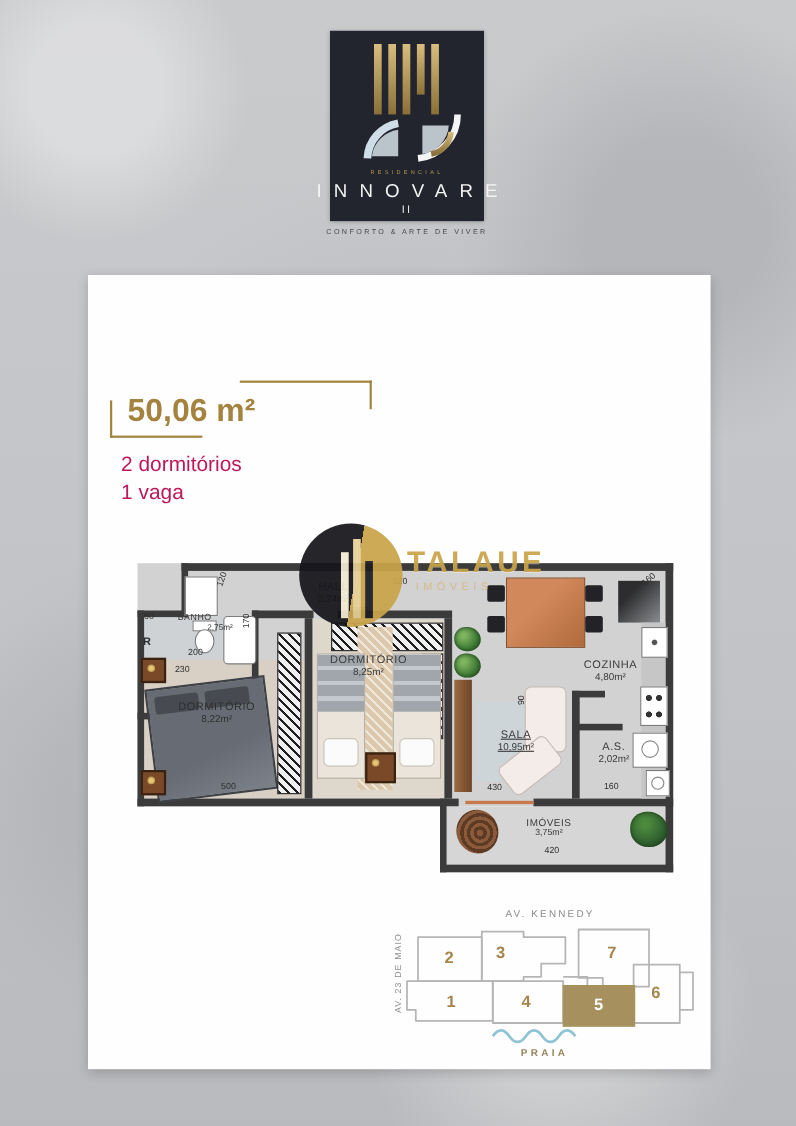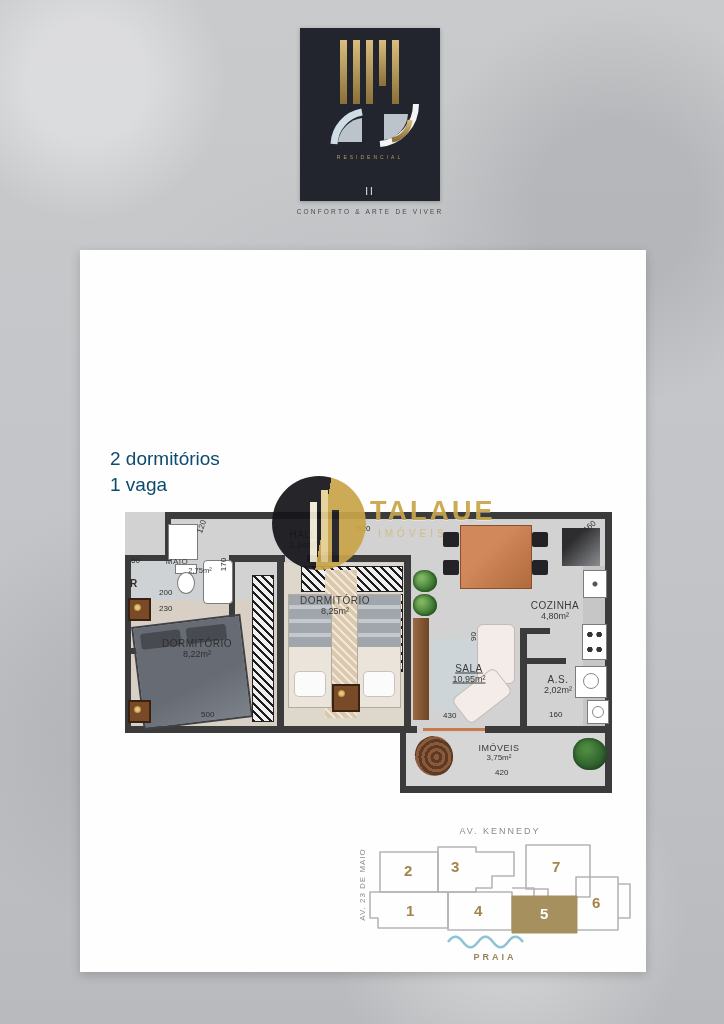--- a/index.html
+++ b/index.html
@@ -19,21 +19,21 @@
   .logo-name{position:absolute;left:-65px;top:136px;width:270px;text-align:center;font-size:17px;letter-spacing:11px;color:#f4f4f4;text-indent:11px;}
   .logo-ii{position:absolute;left:0;top:158px;width:140px;text-align:center;font-size:10px;letter-spacing:2px;color:#e8e8e8;}
   .logo-tag{position:absolute;left:255px;top:208px;width:230px;text-align:center;font-size:6.5px;letter-spacing:2.2px;color:#4a4a4c;}
   
   .card{position:absolute;left:80px;top:250px;width:566px;height:722px;background:#fefefe;box-shadow:0 3px 10px rgba(0,0,0,.18);}
   .final-title{position:absolute;left:30px;top:40px;font-size:38px;font-weight:400;letter-spacing:6px;color:#4d4f50;}
   .area-wrap{position:absolute;left:20px;top:96px;width:240px;height:60px;}
   .area-text{position:absolute;left:16px;top:12px;font-size:29px;font-weight:bold;color:#a3833e;}
   .brk-tr{position:absolute;left:118px;top:0;width:118px;height:24px;border-top:2px solid #a3833e;border-right:2px solid #a3833e;}
   .brk-bl{position:absolute;left:0;top:18px;width:82px;height:32px;border-left:2px solid #a3833e;border-bottom:2px solid #a3833e;}
-  .specs{position:absolute;left:30px;top:160px;font-size:19px;color:#0c4a6e;line-height:1.35;margin-top:36px;}
+  .specs{position:absolute;left:30px;top:160px;font-size:19px;color:#be185d;line-height:1.35;}
   
   .plan{position:absolute;left:45px;top:258px;width:487px;height:290px;}
   .floor{position:absolute;background:#d2d2d2;}
   .wl{position:absolute;background:#3b3b3b;}
   .hatch{position:absolute;border:1px solid #222;background:repeating-linear-gradient(45deg,#1d1d1d 0 2px,#f0f0f0 2px 6px);}
   .dim{position:absolute;font-size:8px;color:#2e2e2e;white-space:nowrap;}
   .roomlbl{position:absolute;transform:translate(-50%,-50%);text-align:center;color:#3a3a3a;white-space:nowrap;}
   .roomlbl .rn{display:block;font-size:10px;letter-spacing:.5px;}
   .roomlbl .ra{display:block;font-size:9px;}
   .nstand{position:absolute;width:19px;height:19px;background:#7a4a28;border:2px solid #3a2212;}
@@ -73,27 +73,33 @@
       <rect x="66" y="12" width="7" height="64" fill="url(#gold)"></rect>
       <rect x="79" y="12" width="7" height="46" fill="url(#gold)"></rect>
       <rect x="92" y="12" width="7" height="64" fill="url(#gold)"></rect>
       <path d="M34,116 A34,34 0 0 1 62,84" fill="none" stroke="#cfdde6" stroke-width="7"></path>
       <path d="M38,114 A28,28 0 0 1 62,90 L62,114 Z" fill="#d6e1e6" opacity="0.85"></path>
       <path d="M116,76 A40,40 0 0 1 80,116" fill="none" stroke="#f4f4f4" stroke-width="6"></path>
       <path d="M108,86 A28,28 0 0 1 84,112 L84,86 Z" fill="#d6e1e6" opacity="0.85"></path>
       <path d="M110,92 A22,22 0 0 1 92,112" fill="none" stroke="url(#gold)" stroke-width="5"></path>
     </svg>
     <div class="logo-res">RESIDENCIAL</div>
+    <div class="logo-name">INNOVARE</div>
     <div class="logo-ii">II</div>
   </div>
   <div class="logo-tag">CONFORTO &amp; ARTE DE VIVER</div>
 
   <div class="card">
 
 
+    <div class="area-wrap">
+      <div class="brk-tr"></div>
+      <div class="brk-bl"></div>
+      <div class="area-text">50,06 m²</div>
+    </div>
 
     <div class="specs">
       <span>2 dormitórios</span><br>
       <span>1 vaga</span>
     </div>
 
     <div class="plan">
 
       <div class="floor" style="left:0;top:4px;width:487px;height:221px;"></div>
       <div class="floor" style="left:6px;top:53px;width:98px;height:90px;background:#ced2d4;"></div>
@@ -167,21 +173,21 @@
         <div style="position:absolute;left:7px;top:6px;width:14px;height:14px;border:1.5px solid #888;border-radius:50%;"></div>
       </div>
       <div class="appl" style="left:462px;top:192px;width:20px;height:22px;">
         <div style="position:absolute;left:4px;top:5px;width:10px;height:10px;border:1.5px solid #888;border-radius:50%;"></div>
       </div>
 
       <div style="position:absolute;left:290px;top:228px;width:38px;height:40px;border-radius:50%;background:repeating-radial-gradient(circle at 55% 55%,#8a5a3a 0 3px,#5c3a24 3px 6px);transform:rotate(-20deg);"></div>
       <div class="plant" style="left:448px;top:230px;width:34px;height:32px;background:radial-gradient(circle at 40% 35%,#4d8a3e 10%,#2d5c2d 65%,#1d3d1c 100%);"></div>
 
       <div class="roomlbl" style="left:52px;top:58px;">
-        <span class="rn" style="font-size:8px;">MAIO</span>
+        <span class="rn" style="font-size:8px;">BANHO</span>
         <span class="ra" style="font-size:7.5px;margin-left:46px;">2,75m²</span>
       </div>
       <div class="roomlbl" style="left:178px;top:31px;">
         <span class="rn">HALL</span>
         <span class="ra">3,24m²</span>
       </div>
       <div class="roomlbl" style="left:210px;top:97px;">
         <span class="rn">DORMITÓRIO</span>
         <span class="ra">8,25m²</span>
       </div>
@@ -202,21 +208,21 @@
         <span class="ra">2,02m²</span>
       </div>
       <div class="roomlbl" style="left:374px;top:244px;">
         <span class="rn" style="font-size:9px;">IMÓVEIS</span>
         <span class="ra" style="font-size:8px;">3,75m²</span>
       </div>
 
       <span class="dim" style="left:70px;top:14px;transform:rotate(-70deg);">120</span>
       <span class="dim" style="left:6px;top:48px;">60</span>
       <span class="dim" style="left:92px;top:52px;transform:rotate(-90deg);">170</span>
-      <span class="dim" style="left:34px;top:80px;">200</span>
+      <span class="dim" style="left:46px;top:80px;">200</span>
       <span class="dim" style="left:34px;top:96px;">230</span>
       <span class="dim" style="left:76px;top:202px;">500</span>
       <span class="dim" style="left:196px;top:42px;">360</span>
       <span class="dim" style="left:232px;top:16px;">520</span>
       <span class="dim" style="left:458px;top:14px;transform:rotate(-40deg);">160</span>
       <span class="dim" style="left:424px;top:202px;">160</span>
       <span class="dim" style="left:318px;top:203px;">430</span>
       <span class="dim" style="left:370px;top:260px;">420</span>
       <span class="dim" style="left:5px;top:70px;font-weight:bold;font-size:10px;">R</span>
       <span class="dim" style="left:344px;top:124px;transform:rotate(-90deg);">90</span>

